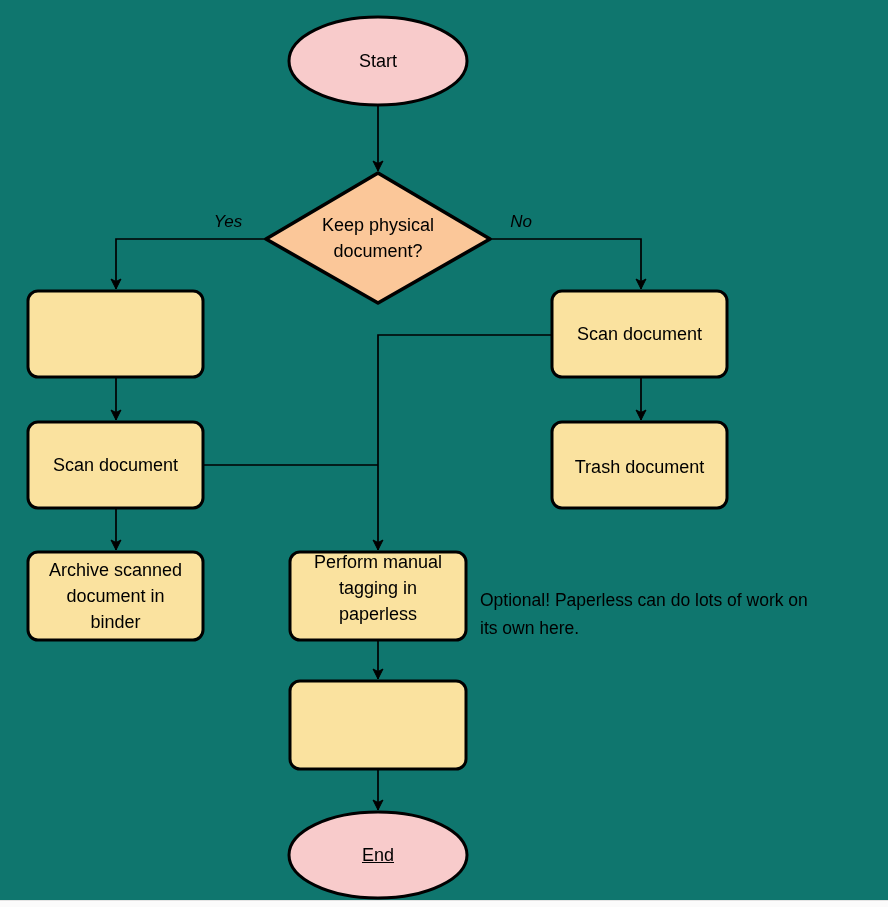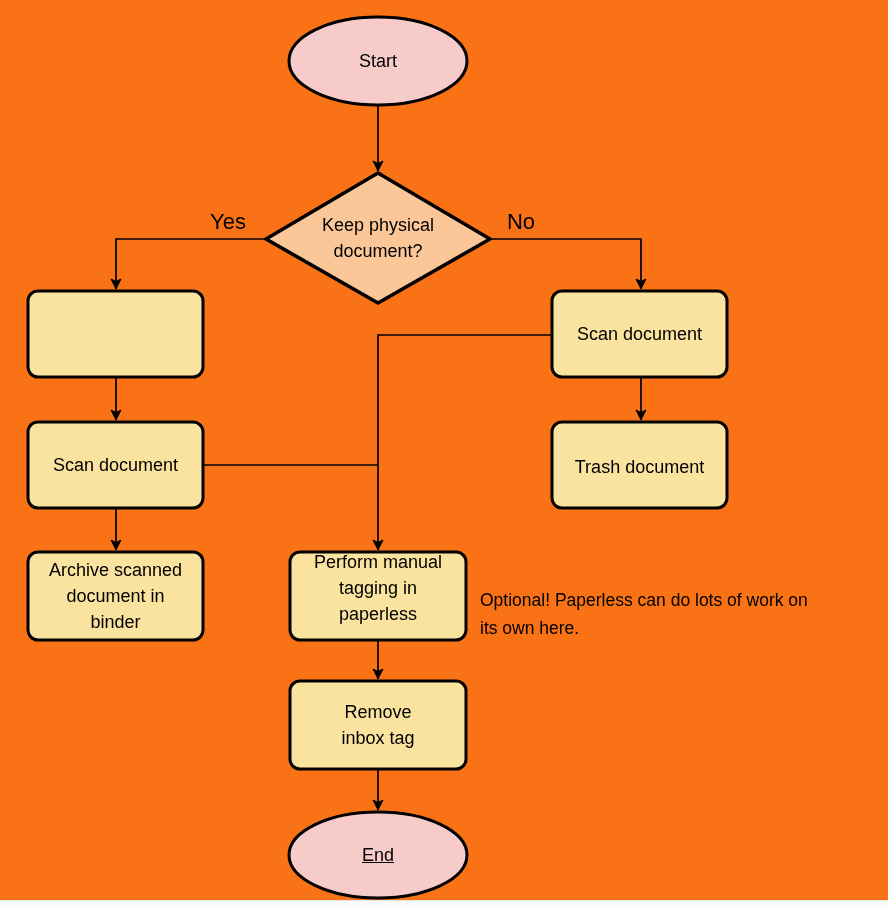--- a/index.html
+++ b/index.html
@@ -5,21 +5,21 @@
   html, body {
     margin: 0;
     padding: 0;
     background: #ffffff;
     font-family: "Liberation Sans", sans-serif;
   }
   .canvas {
     position: relative;
     width: 888px;
     height: 907px;
-    background: #f97316;
+    background: #0f766e;
     overflow: hidden;
   }
   .canvas svg {
     position: absolute;
     left: 0;
     top: 0;
   }
   .edges path {
     stroke: #000000;
     stroke-width: 1.7;
@@ -44,22 +44,23 @@
     font-size: 18px;
     line-height: 26px;
     color: #000000;
     pointer-events: none;
   }
   .edge-label {
     position: absolute;
     display: flex;
     align-items: center;
     justify-content: center;
-    font-size: 22px;
+    font-size: 17px;
     color: #000000;
+    font-style: italic;
   }
   .annotation {
     position: absolute;
     left: 480px;
     top: 586px;
     width: 406px;
     font-size: 17.5px;
     line-height: 28px;
     color: #000000;
     white-space: pre-line;
@@ -125,22 +126,20 @@
 binder</div>
 
   <div class="node-label" style="left:552px; top:291px; width:175px; height:86px;">Scan document</div>
 
   <div class="node-label" style="left:552px; top:422px; width:175px; height:90px;">Trash document</div>
 
   <div class="node-label" style="left:290px; top:552px; width:176px; height:72px;">Perform manual
 tagging in
 paperless</div>
 
-  <div class="node-label" style="left:290px; top:681px; width:176px; height:88px;">Remove
-inbox tag</div>
 
   <div class="node-label" style="left:290px; top:812px; width:176px; height:86px;text-decoration:underline;">End</div>
 
   <div class="edge-label" style="left:198px; top:209px; width:60px; height:26px;">Yes</div>
 
   <div class="edge-label" style="left:491px; top:209px; width:60px; height:26px;">No</div>
 
   <div class="annotation">Optional! Paperless can do lots of work on
 its own here.</div>
 

